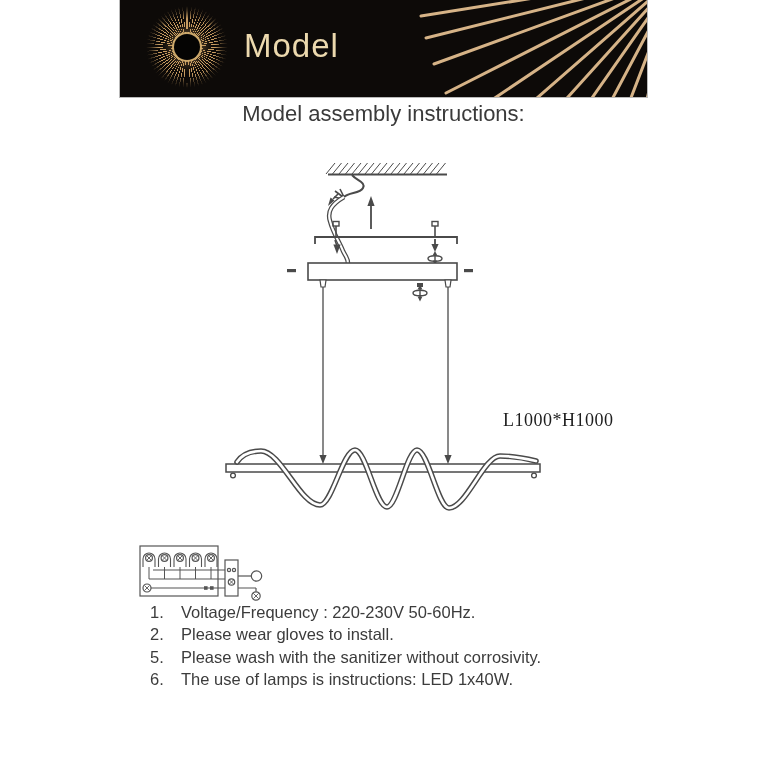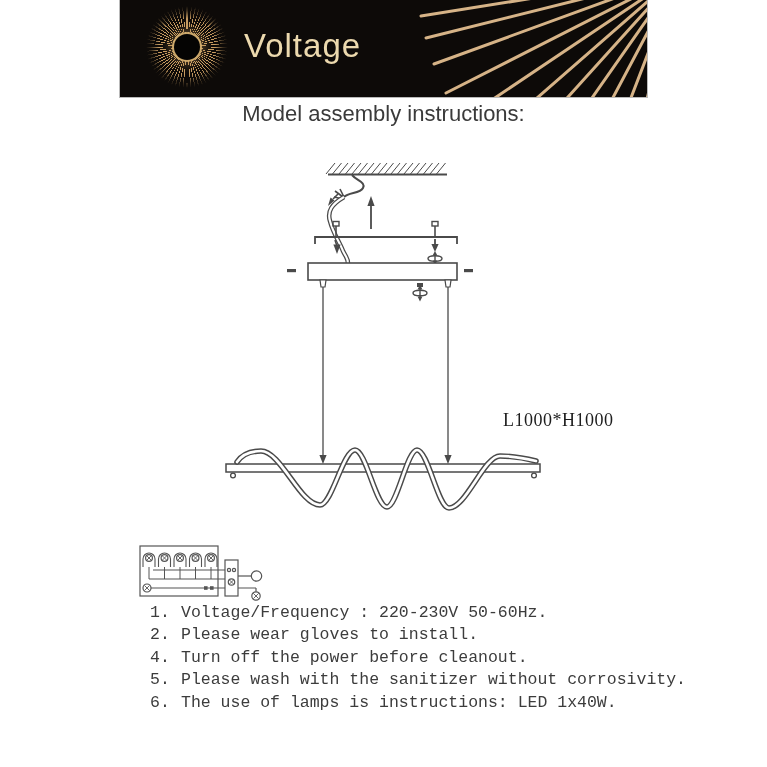--- a/index.html
+++ b/index.html
@@ -26,35 +26,35 @@
   .model-code{font-size:16.5px;color:#3a3a3a;}
 
   
   .assembly{position:absolute;left:200px;top:155px;width:360px;height:380px;}
   .dim{position:absolute;left:503px;top:410px;font-family:"Liberation Serif",serif;
        font-size:18px;letter-spacing:0.5px;color:#1d1d1d;}
   .wiring{position:absolute;left:130px;top:538px;width:152px;height:72px;}
 
   
   .instructions{position:absolute;left:150px;top:603px;margin:0;padding:0;list-style:none;
-                font-size:16.5px;color:#3c3c3c;font-family:Liberation Mono, monospace;}
+                font-size:16.5px;color:#3c3c3c;}
   .instructions li{height:22.4px;white-space:nowrap;}
   .instructions .num{display:inline-block;width:31px;}
 </style>
 </head>
 <body>
 
 <div class="page">
 
   <header class="banner">
     <div class="logo">
       <div class="starburst"></div>
       <div class="sb-core"></div>
     </div>
-    <div class="brand">Voltage</div>
+    <div class="brand">Model</div>
     <svg class="rays" viewBox="0 0 529 98" xmlns="http://www.w3.org/2000/svg">
       <g stroke="#d6b387" stroke-width="3" stroke-linecap="round">
         <line x1="560" y1="-25" x2="303" y2="16"></line>
         <line x1="560" y1="-25" x2="308" y2="38"></line>
         <line x1="560" y1="-25" x2="316" y2="64"></line>
         <line x1="560" y1="-25" x2="328" y2="93"></line>
         <line x1="560" y1="-25" x2="344" y2="120"></line>
         <line x1="560" y1="-25" x2="364" y2="146"></line>
         <line x1="560" y1="-25" x2="386" y2="168"></line>
         <line x1="560" y1="-25" x2="411" y2="188"></line>
@@ -193,18 +193,17 @@
         <path d="M238,590 h18 M256,590 v3.5"></path>
         <circle cx="256" cy="598" r="4.2"></circle>
         <path d="M253.3,595.3 l5.4,5.4 M258.7,595.3 l-5.4,5.4" stroke-width="0.9"></path>
       </g>
     </g>
   </svg>
 
   <ol class="instructions">
     <li><span class="num">1.</span><span class="txt">Voltage/Frequency : 220-230V 50-60Hz.</span></li>
     <li><span class="num">2.</span><span class="txt">Please wear gloves to install.</span></li>
-    <li><span class="num">4.</span><span class="txt">Turn off the power before cleanout.</span></li>
     <li><span class="num">5.</span><span class="txt">Please wash with the sanitizer without corrosivity.</span></li>
     <li><span class="num">6.</span><span class="txt">The use of lamps is instructions: LED 1x40W.</span></li>
   </ol>
 
 </div>
 
 </body></html>

